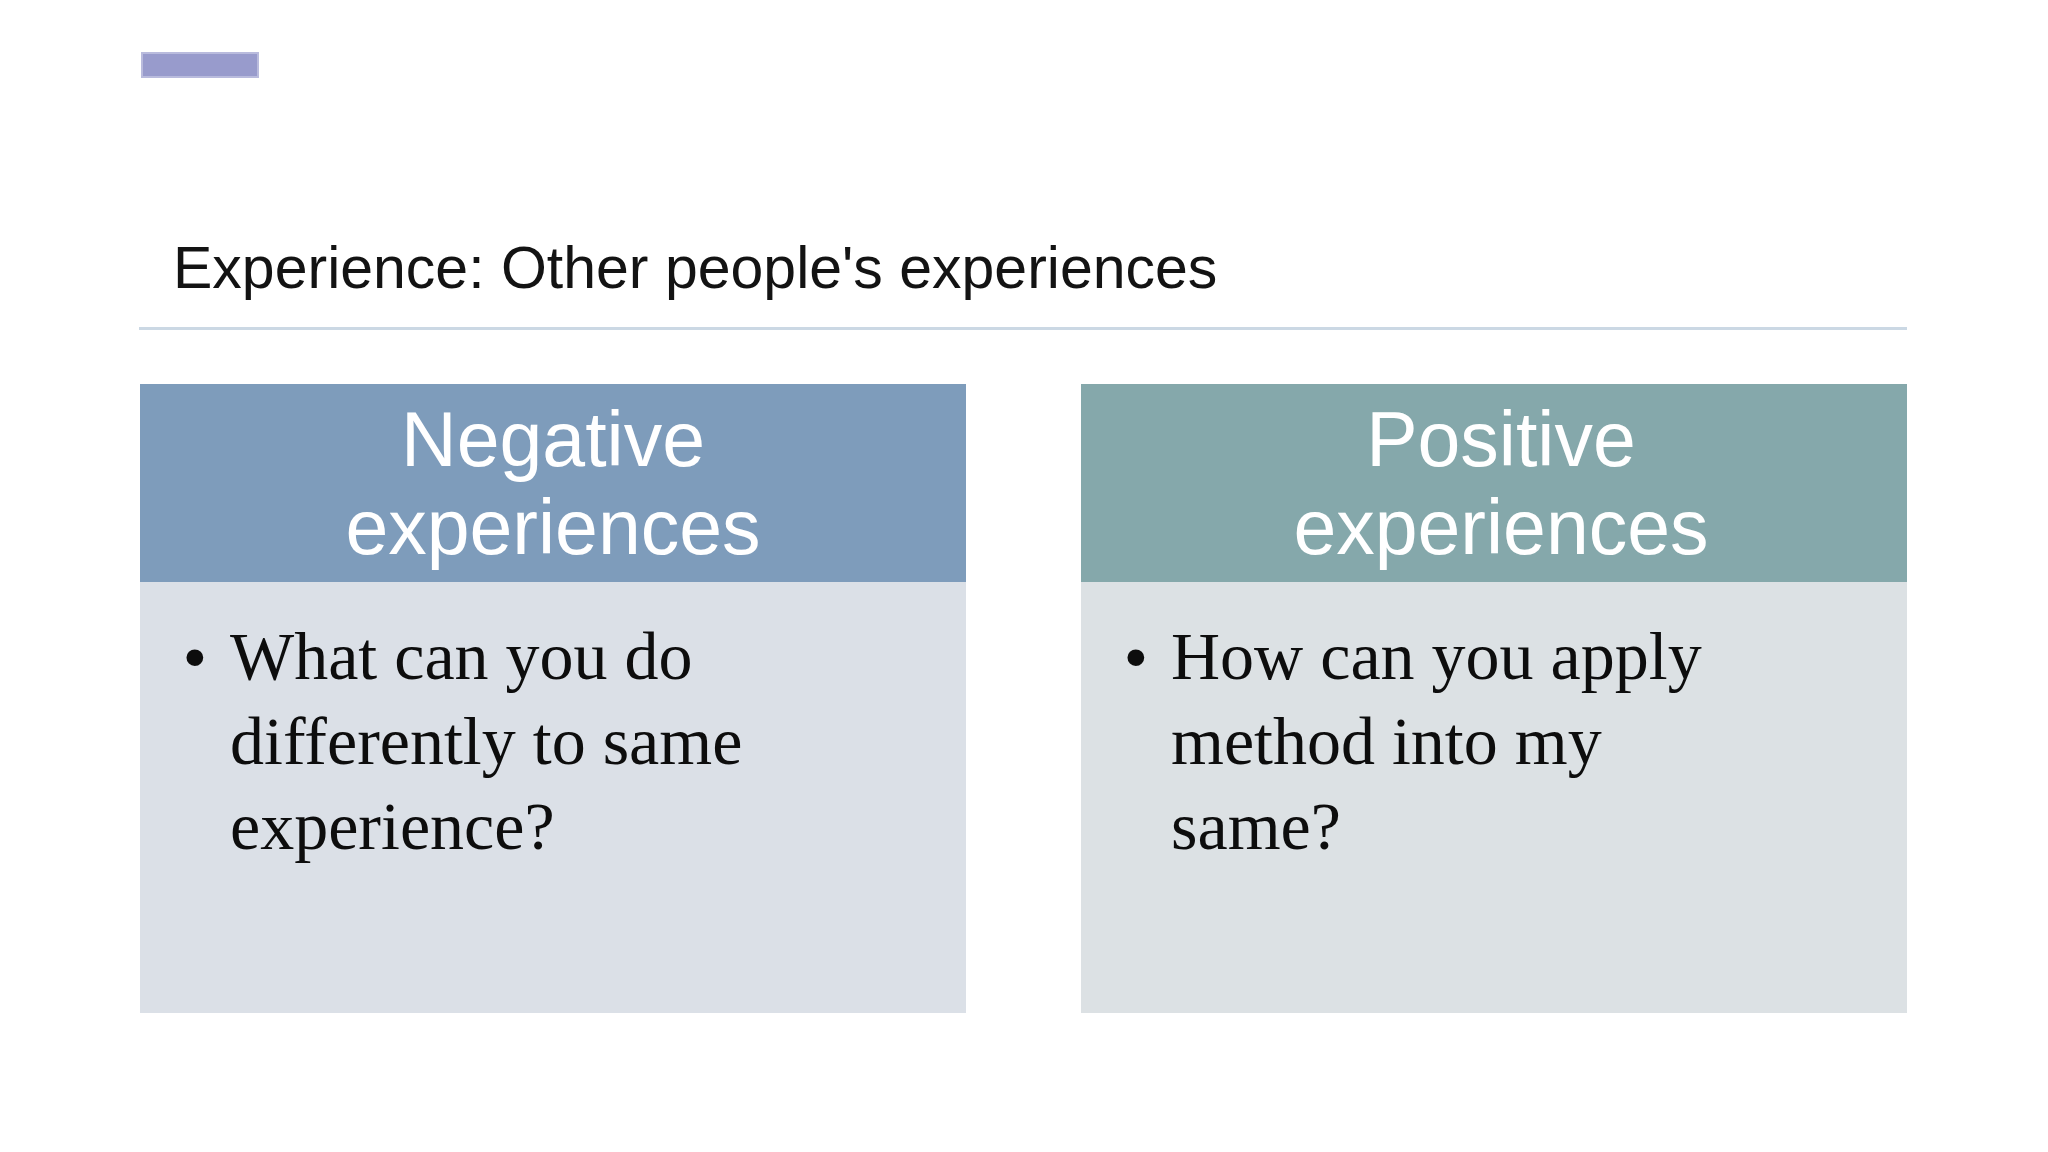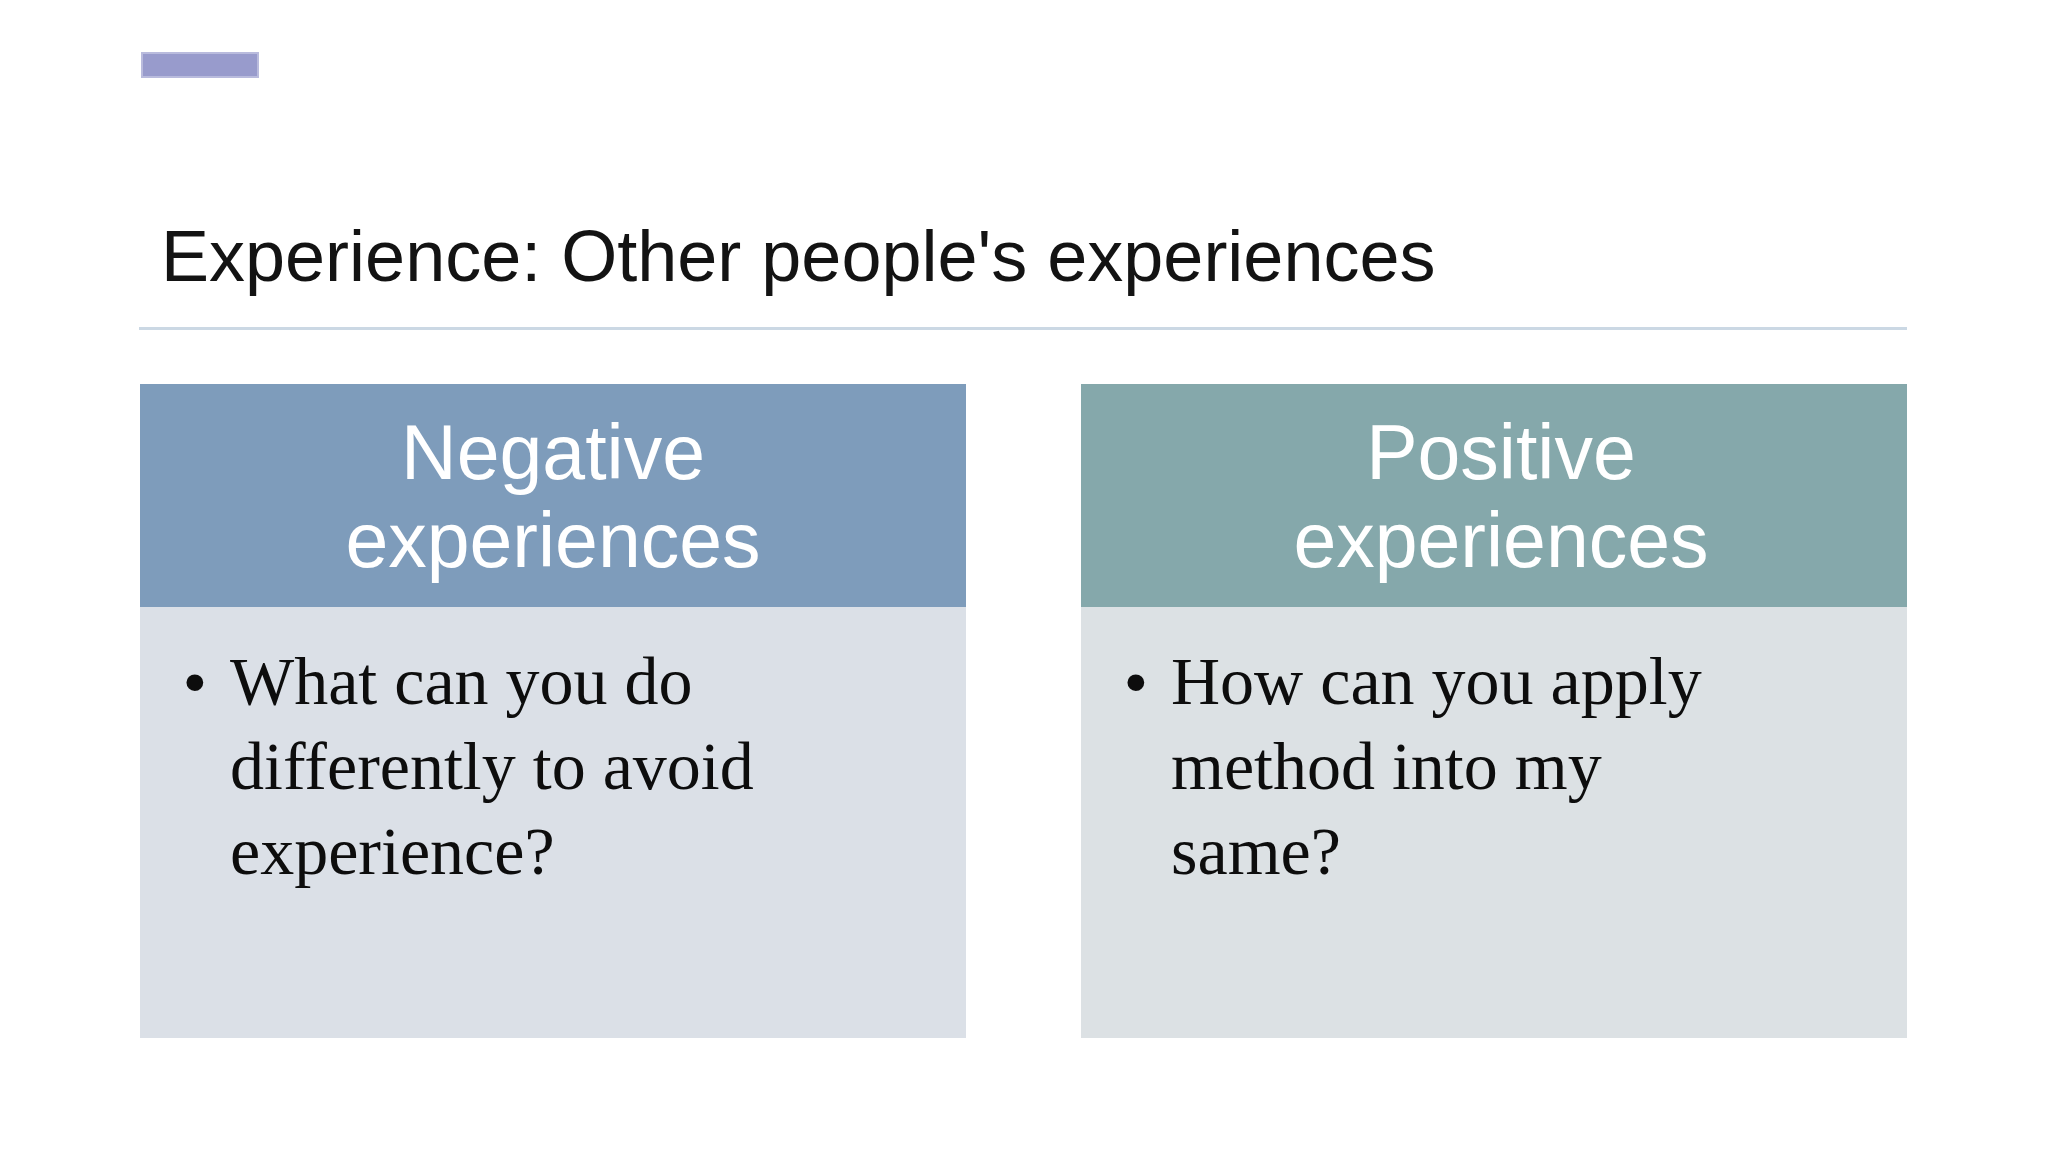--- a/index.html
+++ b/index.html
@@ -21,22 +21,22 @@
     top: 52px;
     width: 118px;
     height: 26px;
     box-sizing: border-box;
     border: 2px solid #b9bbdd;
   }
   .slide-title {
     position: absolute;
     left: 157px;
     top: 199px;
-    margin: 4px;
-    font-size: 72px;
+    margin: 16px;
+    font-size: 59px;
     line-height: 106px;
     font-weight: 400;
     color: #131313;
     white-space: nowrap;
     letter-spacing: 0;
   }
   .title-divider {
     position: absolute;
     left: 139px;
     top: 327px;
@@ -45,21 +45,21 @@
   }
   .col {
     position: absolute;
     top: 384px;
     width: 826px;
     height: 652px;
   }
   .col-left  { left: 140px; }
   .col-right { left: 1081px; }
   .col-header {
-    height: 223px;
+    height: 198px;
     display: flex;
     flex-direction: column;
     align-items: center;
     justify-content: center;
     color: #ffffff;
     font-size: 77px;
     line-height: 88px;
     text-align: center;
   }
   .col-body {
@@ -96,21 +96,21 @@
   <section class="col col-left">
     <header class="col-header" style="background-color: rgb(126, 156, 187);">
       <div>Negative</div>
       <div>experiences</div>
     </header>
     <div class="col-body" style="background-color: rgb(219, 224, 231);">
       <div class="bullet-item">
         <span class="bullet-glyph">•</span>
         <div class="bullet-text">
           <div>What can you do</div>
-          <div>differently to avoid</div>
+          <div>differently to same</div>
           <div>experience?</div>
         </div>
       </div>
     </div>
   </section>
 
   <section class="col col-right">
     <header class="col-header" style="background-color: rgb(133, 168, 171); padding-left: 14px;">
       <div>Positive</div>
       <div>experiences</div>

